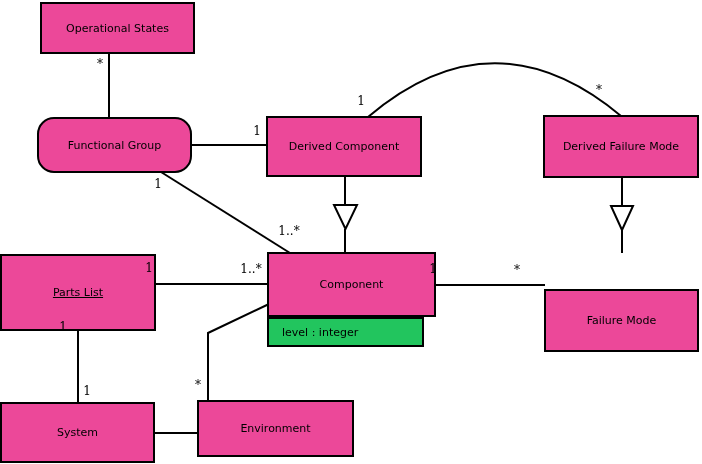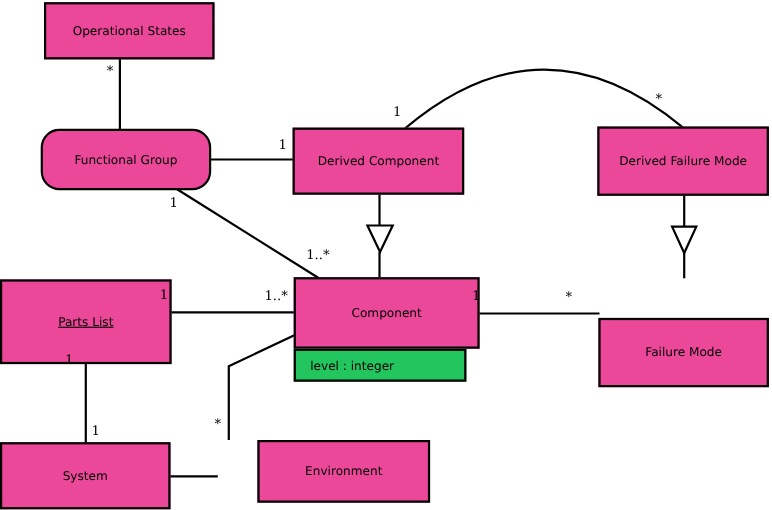--- a/index.html
+++ b/index.html
@@ -111,21 +111,21 @@
   </div>
 
   <div class="uml-class" style="left:544px; top:253px; width:155px; height:63px;margin-top:36px;">
     <span>Failure Mode</span>
   </div>
 
   <div class="uml-class" style="left:0px; top:402px; width:155px; height:61px;">
     <span>System</span>
   </div>
 
-  <div class="uml-class" style="left:197px; top:400px; width:157px; height:57px;margin-left:37px;">
+  <div class="uml-class" style="left:197px; top:400px; width:157px; height:57px;">
     <span>Environment</span>
   </div>
 
   <span class="mult" style="left:100px; top:64px;">*</span>
   <span class="mult" style="left:257px; top:131px;">1</span>
   <span class="mult" style="left:158px; top:184px;">1</span>
   <span class="mult" style="left:289px; top:231px;">1..*</span>
   <span class="mult" style="left:149px; top:268px;">1</span>
   <span class="mult" style="left:251px; top:269px;">1..*</span>
   <span class="mult" style="left:433px; top:269px;">1</span>

